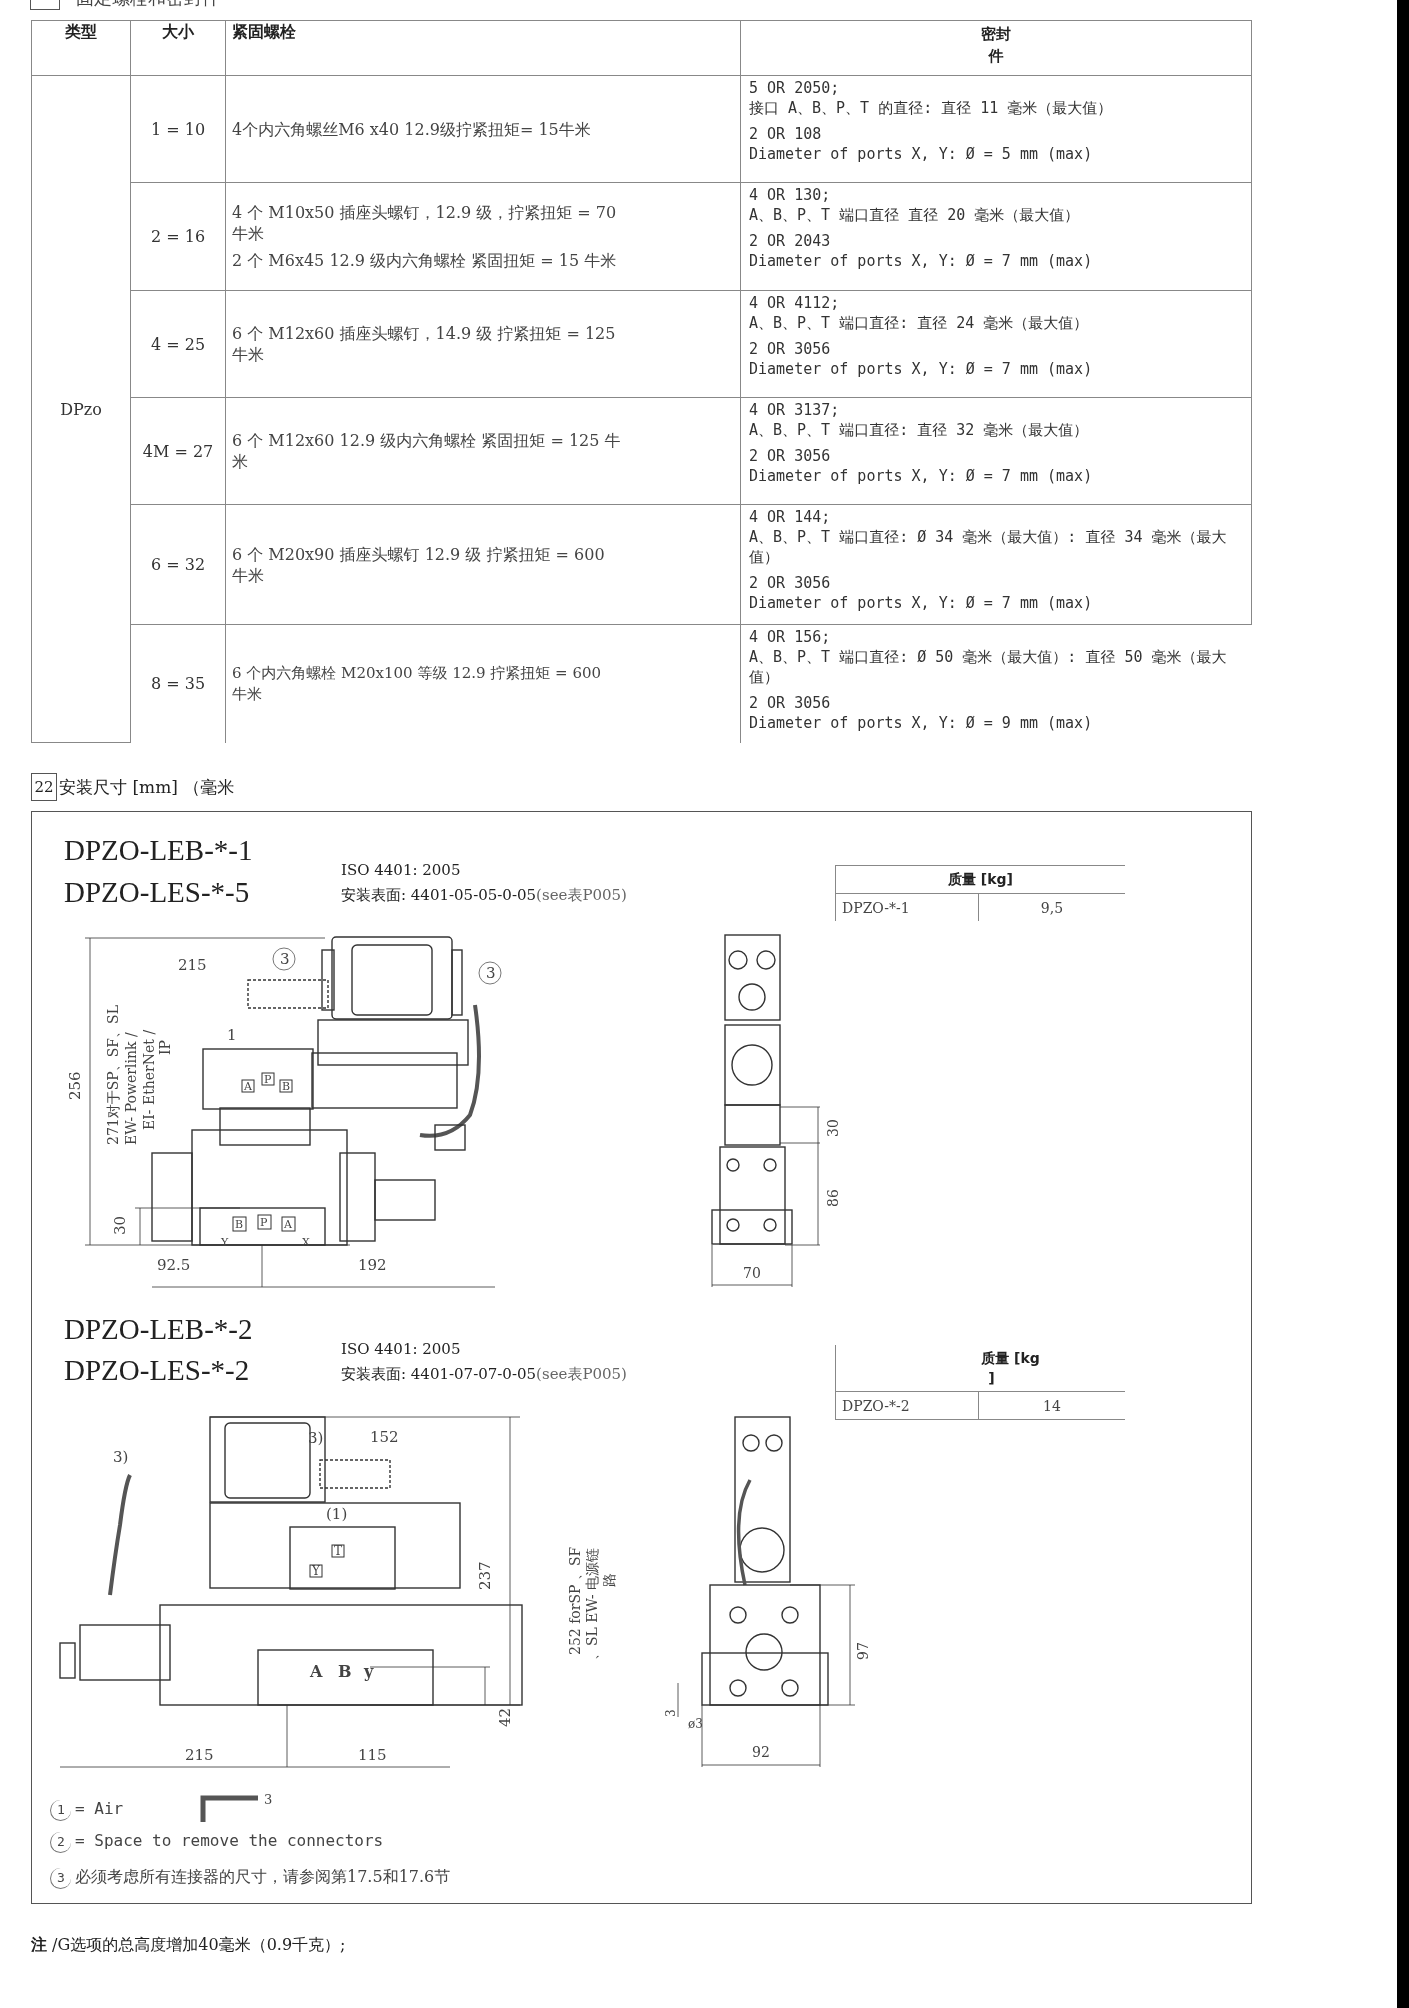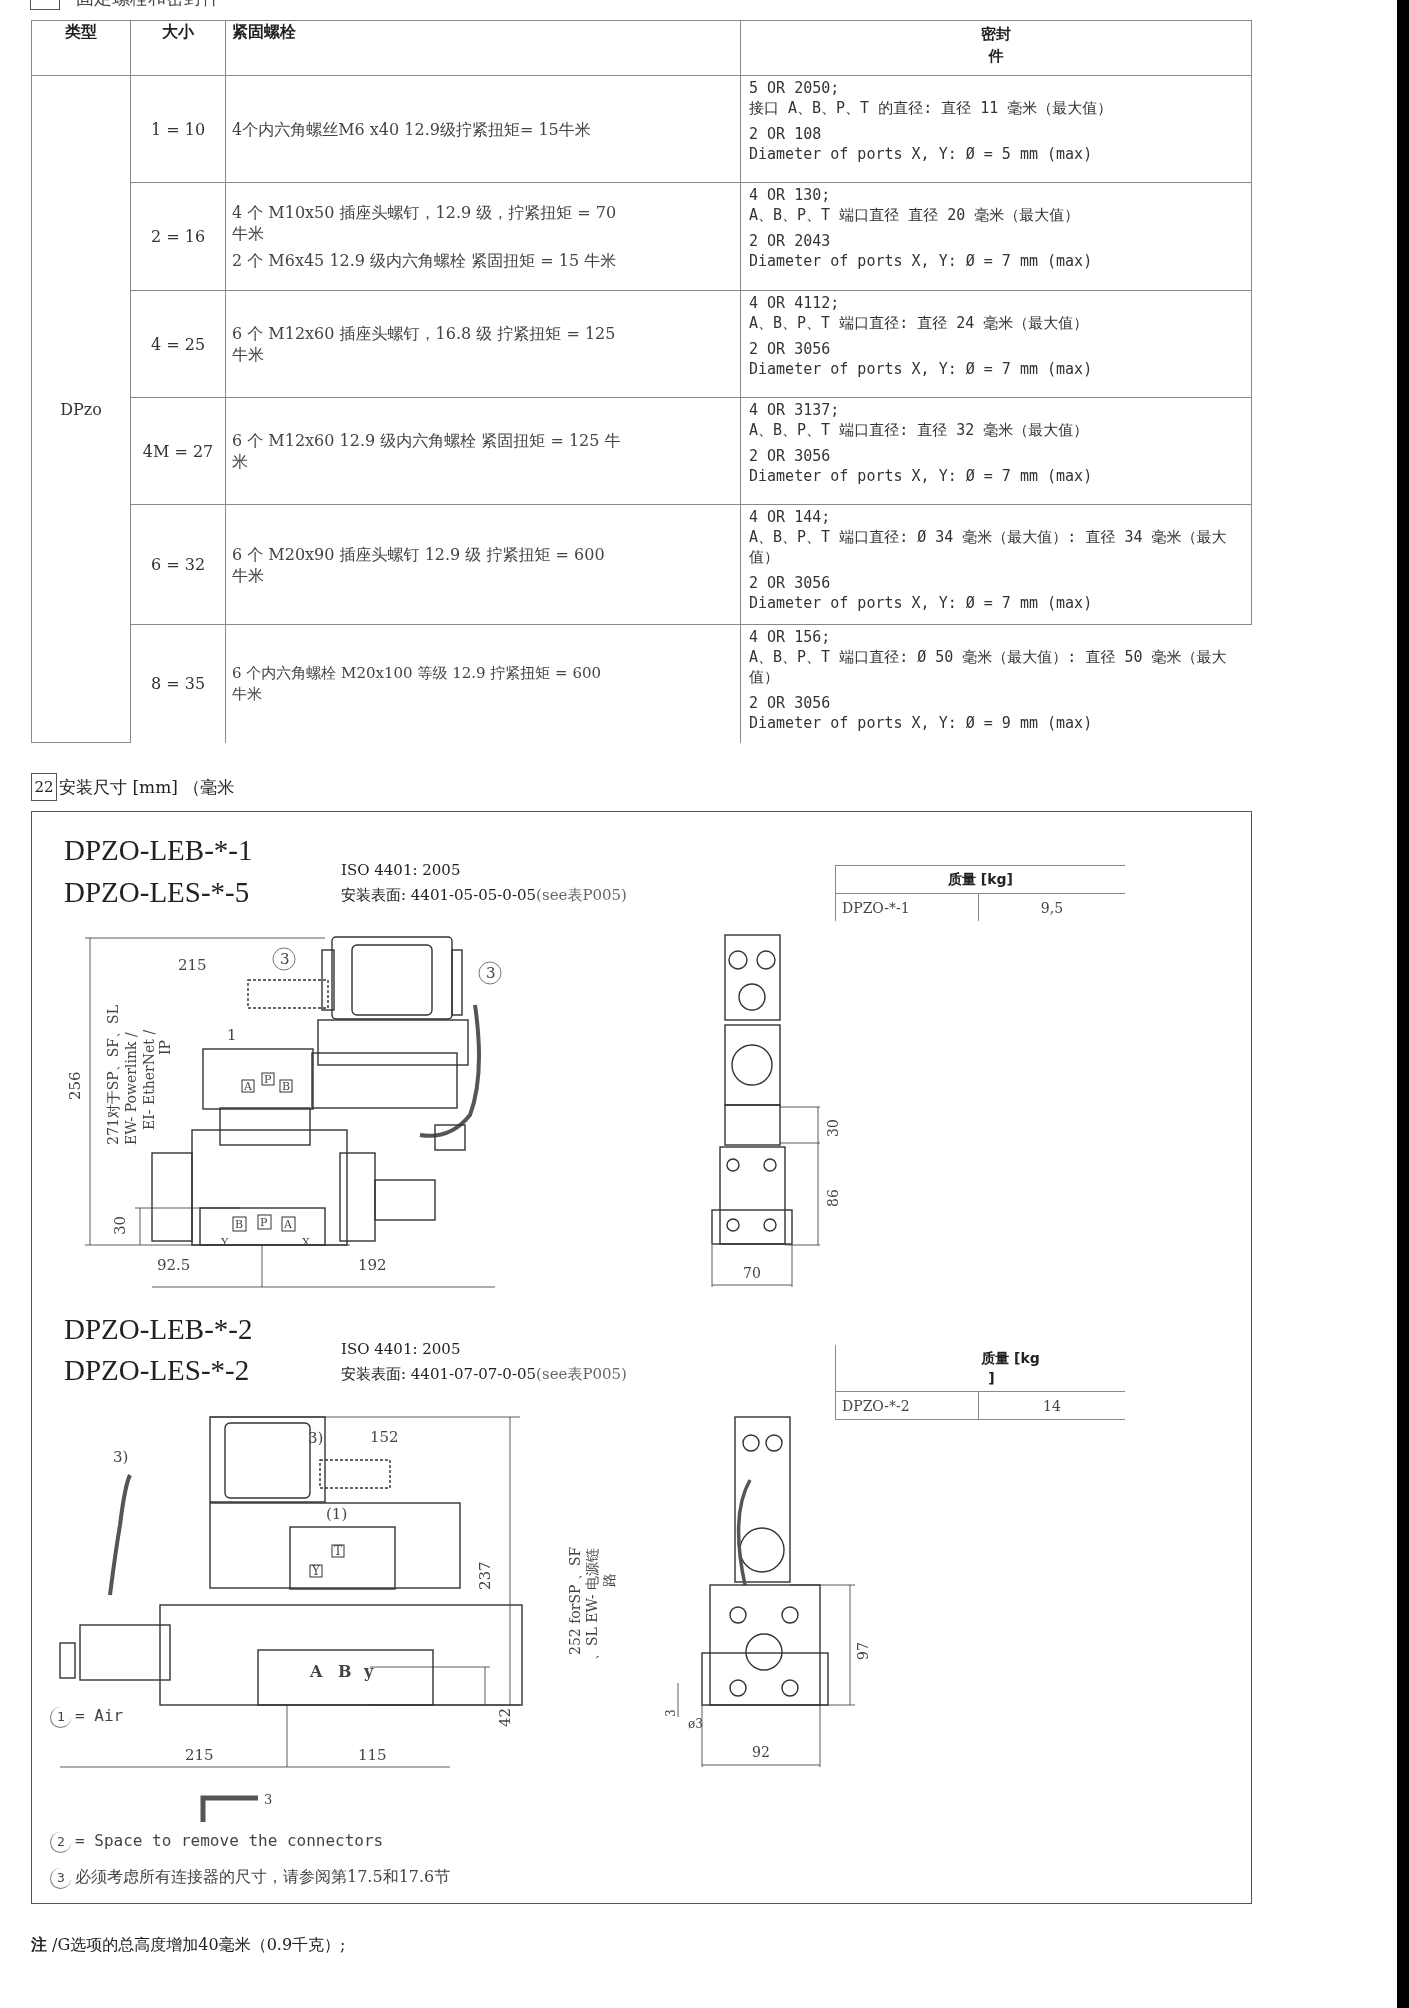--- a/index.html
+++ b/index.html
@@ -79,21 +79,21 @@
     <td class="c-seal">
       <span class="blk">4 OR 130;</span>
           <span class="blk">A、B、P、T 端口直径 直径 20 毫米（最大值）</span>
           <span class="gap"></span>
       <span class="blk">2 OR 2043</span>
           <span class="blk">Diameter of ports X, Y: Ø = 7 mm (max)</span>
     </td>
   </tr>
   <tr style="height:107px">
     <td class="c-size">4 = 25</td>
-    <td class="bolt-txt"><span style="display:inline-block;width:390px">6 个 M12x60 插座头螺钉，16.8 级 拧紧扭矩 = 125 牛米</span></td>
+    <td class="bolt-txt"><span style="display:inline-block;width:390px">6 个 M12x60 插座头螺钉，14.9 级 拧紧扭矩 = 125 牛米</span></td>
     <td class="c-seal">
       <span class="blk">4 OR 4112;</span>
           <span class="blk">A、B、P、T 端口直径: 直径 24 毫米（最大值）</span>
           <span class="gap"></span>
       <span class="blk">2 OR 3056</span>
           <span class="blk">Diameter of ports X, Y: Ø = 7 mm (max)</span>
     </td>
   </tr>
   <tr style="height:107px">
     <td class="c-size">4M = 27</td>
@@ -338,21 +338,21 @@
     <line x1="38" y1="278" x2="38" y2="312" stroke-width="0.8"></line>
   </g>
   <g font-size="14">
     <text transform="translate(228,255) rotate(-90)">97</text>
     <text x="112" y="352">92</text>
     <text transform="translate(35,312) rotate(-90)" font-size="12">3</text>
     <text x="48" y="323" font-size="12">ø3</text>
   </g>
 </svg>
 
-<div class="legend" style="left:50px;top:1706px">
+<div class="legend" style="left:50px;top:1799px">
   <span class="circ">1</span><span>= Air</span>
 </div>
 <svg class="draw" style="left:198px;top:1790px" width="100" height="35">
   <path d="M5 32 L5 8 L60 8" stroke="#555" stroke-width="5" fill="none"></path>
   <text x="66" y="14" font-size="13">3</text>
 </svg>
 <div class="legend" style="left:50px;top:1831px">
   <span class="circ">2</span><span>= Space to remove the connectors</span>
 </div>
 <div class="legend" style="left:50px;top:1867px;font-family:'DejaVu Serif',serif">

